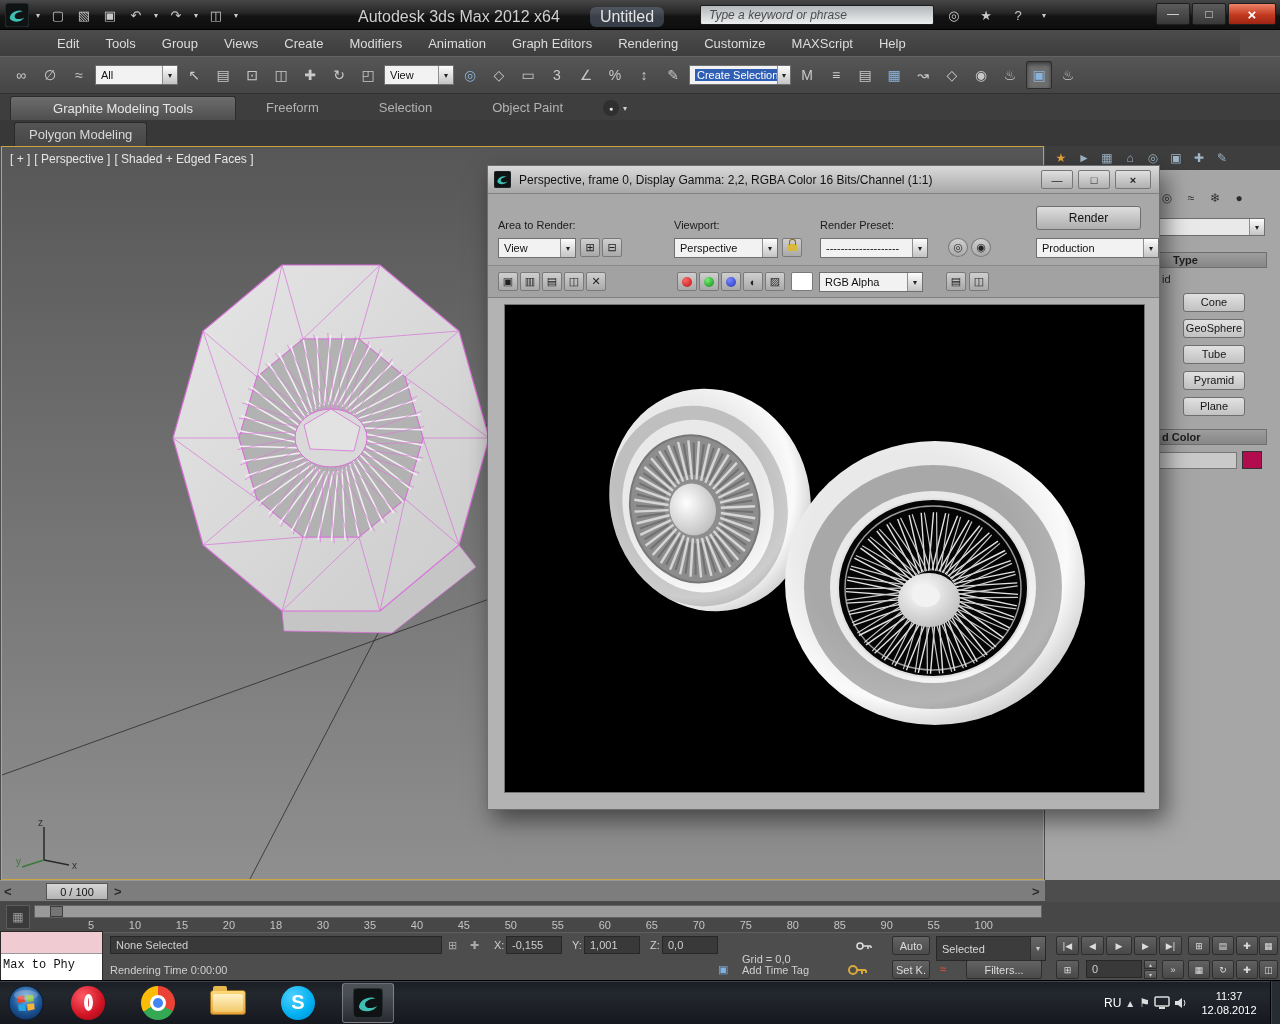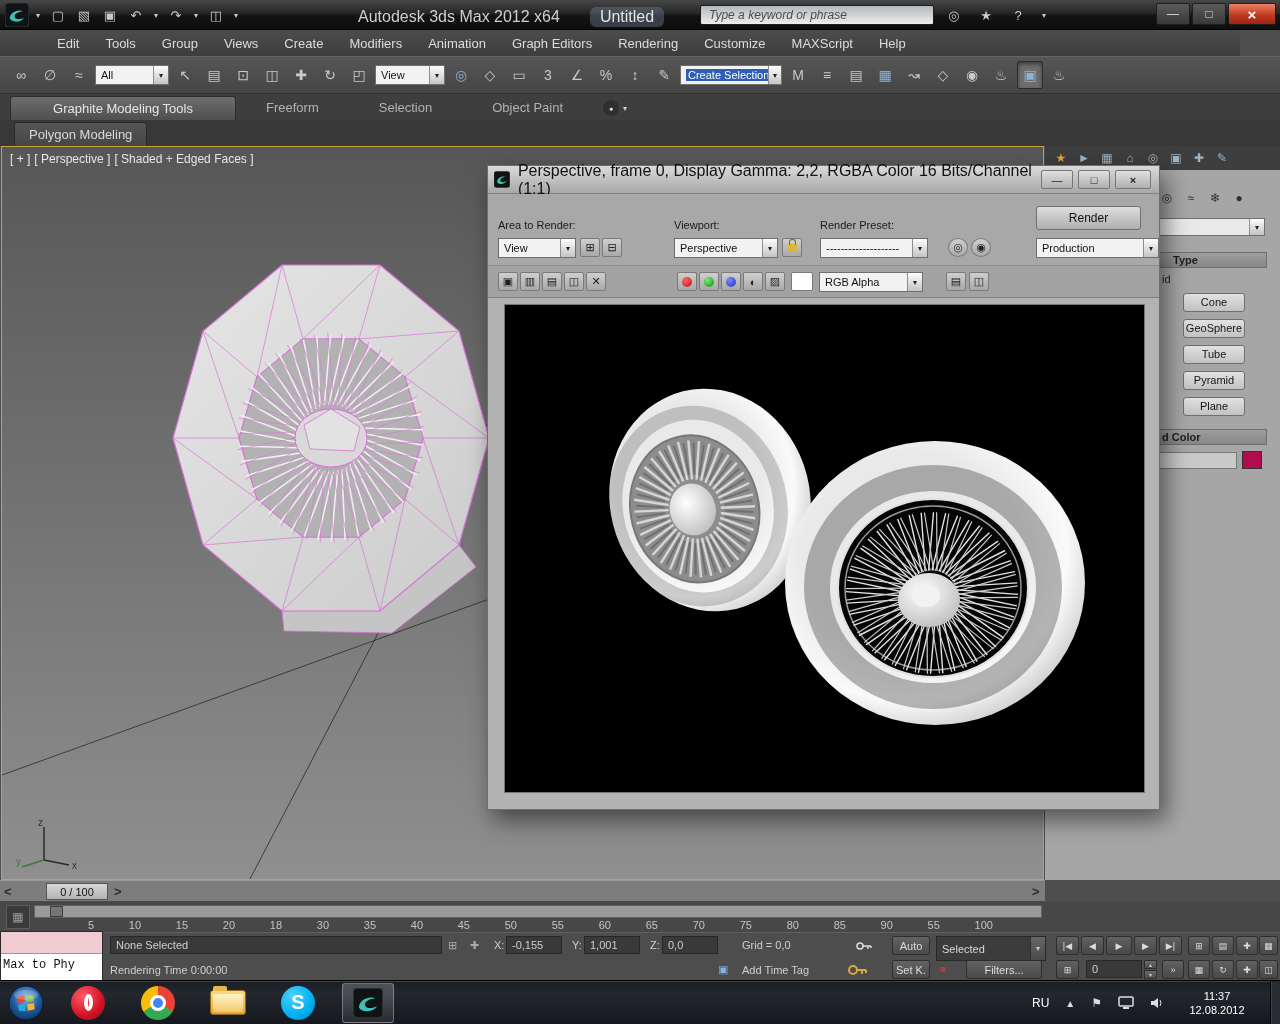--- a/index.html
+++ b/index.html
@@ -38,21 +38,21 @@
 .ribctl .dot{width:16px;height:16px;background:#2f2f2f;border-radius:50%;display:flex;align-items:center;justify-content:center;font-size:7px;color:#e8e8e8}
 .ribctl .car{font-size:8px}
 #polyrow{position:absolute;left:0;top:120px;width:1280px;height:26px;background:#383838;z-index:27}
 .polytab{position:absolute;left:14px;top:2px;height:24px;line-height:24px;padding:0 14px;background:linear-gradient(#555,#464646);border:1px solid #2a2a2a;border-bottom:none;border-radius:3px 3px 0 0;color:#d8d8d8;font-size:13px}
 
 #viewport{position:absolute;left:1px;top:146px;width:1043px;height:734px;border:1px solid #c9a53d;background:linear-gradient(#575757,#8f8f8f);overflow:hidden;z-index:1}
 .vplabel{position:absolute;left:8px;top:5px;display:flex;gap:4px;color:#e6e6e6;font-size:12px;z-index:3}
 
 #renderwin{position:absolute;left:487px;top:165px;width:673px;height:645px;background:#b3b3b3;border:1px solid #6e6e6e;box-shadow:6px 10px 22px rgba(0,0,0,.5);z-index:10}
 .rwtitle{position:absolute;left:0;top:0;width:100%;height:28px;background:linear-gradient(#dadada,#a8a8a8);border-bottom:1px solid #818181;display:flex;align-items:center;padding-left:6px;gap:8px}
-.rwtitle .txt{font-size:16px;color:#111}
+.rwtitle .txt{font-size:12px;color:#111}
 .rw-winbtn{width:32px;height:19px;background:linear-gradient(#e0e0e0,#b0b0b0);border:1px solid #777;border-radius:2px;display:flex;align-items:center;justify-content:center;color:#222;font-size:11px}
 .rwtb1{position:absolute;left:0;top:28px;width:100%;height:72px;background:#a8a8a8;border-bottom:1px solid #8a8a8a}
 .rwtb2{position:absolute;left:0;top:100px;width:100%;height:32px;background:#a2a2a2;border-bottom:1px solid #7f7f7f}
 .rwlabel{position:absolute;font-size:11px;color:#1a1a1a}
 .rwbtn{position:absolute;height:24px;background:linear-gradient(#dedede,#aeaeae);border:1px solid #6f6f6f;border-radius:3px;display:flex;align-items:center;justify-content:center;font-size:12px;color:#111}
 .sic{width:20px;height:19px;background:linear-gradient(#cfcfcf,#a9a9a9);border:1px solid #7a7a7a;display:flex;align-items:center;justify-content:center;font-size:11px;color:#222;position:absolute;border-radius:2px}
 .dotbtn i{width:10px;height:10px;border-radius:50%;display:block}
 .lockic i{width:9px;height:7px;background:#d8b93c;border-radius:1px;position:relative;display:block}
 .lockic i::before{content:"";position:absolute;left:1px;top:-5px;width:5px;height:5px;border:1.5px solid #8a6d1c;border-bottom:none;border-radius:3px 3px 0 0}
 .rwcanvas{position:absolute;left:16px;top:138px;width:641px;height:489px;background:#000;border:1px solid #747474}
@@ -95,21 +95,21 @@
 .slot{width:52px;height:40px;display:flex;align-items:center;justify-content:center;border-radius:3px}
 .slot.active{background:linear-gradient(rgba(255,255,255,.22),rgba(255,255,255,.08));border:1px solid rgba(255,255,255,.3)}
 .opera{width:34px;height:34px;border-radius:50%;background:radial-gradient(circle at 35% 30%,#ff5a66,#d11323 60%,#8e0d18);display:flex;align-items:center;justify-content:center}
 .opera i{width:9px;height:17px;border:4px solid #fff;border-radius:50%;display:block}
 .chrome{width:34px;height:34px;border-radius:50%;background:conic-gradient(#ea4335 0 120deg,#34a853 120deg 240deg,#fbbc05 240deg 360deg);position:relative}
 .chrome::after{content:"";position:absolute;inset:9px;border-radius:50%;background:#4285f4;border:3px solid #fff}
 .folder{width:36px;height:25px;background:linear-gradient(#ffd978,#e8a33b);border-radius:3px;position:relative;border:1px solid #8f6a1e}
 .folder::before{content:"";position:absolute;top:-5px;left:2px;width:14px;height:5px;background:#e8b84e;border-radius:2px 2px 0 0}
 .folder::after{content:"";position:absolute;inset:3px 2px 2px 2px;background:linear-gradient(#fff3c9,#f2c969);border-radius:2px}
 .skype{width:34px;height:34px;border-radius:50%;background:radial-gradient(circle at 35% 30%,#4fd0ff,#00aff0 60%,#0084c8);color:#fff;font-weight:bold;font-size:20px;display:flex;align-items:center;justify-content:center}
-.tray{position:absolute;right:0;top:0;height:44px;display:flex;align-items:center;gap:16px;padding-right:0}
+.tray{position:absolute;right:0;top:0;height:44px;display:flex;align-items:center;gap:4px;padding-right:0}
 .trtext{color:#fff;font-size:12px}
 .trglyph{color:#ddd;font-size:10px}
 .clock{color:#fff;font-size:11px;text-align:center;line-height:1.3;width:74px}
 .sliver{width:10px;height:44px;background:#272c33;border-left:1px solid #000;box-shadow:inset 1px 0 0 #3c444e}
 </style>
 </head>
 <body>
 
 <div id="screen">
 
@@ -162,21 +162,21 @@
       <div class="menu-item">Rendering</div>
       <div class="menu-item">Customize</div>
       <div class="menu-item">MAXScript</div>
       <div class="menu-item">Help</div>
     </div>
 
   <div id="maintoolbar">
     <span class="ti">∞</span>
     <span class="ti">∅</span>
     <span class="ti">≈</span>
-    <div class="dd" style="width:74px">
+    <div class="dd" style="width:83px">
       <span>All</span>
       <span class="arr">▾</span>
     </div>
     <span class="ti">↖</span>
     <span class="ti">▤</span>
     <span class="ti">⊡</span>
     <span class="ti">◫</span>
     <span class="ti">✚</span>
     <span class="ti">↻</span>
     <span class="ti">◰</span>
@@ -710,21 +710,21 @@
     </div>
     <div class="fld-dark" style="left:110px;top:3px;width:332px">None Selected</div>
     <span class="slabel" style="left:448px;top:6px;color:#aaa">⊞</span>
     <span class="slabel" style="left:470px;top:6px;color:#aaa">✚</span>
     <span class="slabel" style="left:494px;top:6px">X:</span>
     <div class="fld-dark" style="left:506px;top:3px;width:56px">-0,155</div>
     <span class="slabel" style="left:572px;top:6px">Y:</span>
     <div class="fld-dark" style="left:584px;top:3px;width:56px">1,001</div>
     <span class="slabel" style="left:650px;top:6px">Z:</span>
     <div class="fld-dark" style="left:662px;top:3px;width:56px">0,0</div>
-    <span class="slabel" style="left:742px;top:6px">Grid = 0,0</span>
+    <span class="slabel" style="left:742px;top:20px">Grid = 0,0</span>
     <svg style="position:absolute;left:856px;top:8px" width="18" height="10">
         <circle cx="4" cy="5" r="3" fill="none" stroke="#ddd" stroke-width="1.5"></circle>
         <path d="M7,5 L15,5 M12,5 L12,8 M15,5 L15,7" stroke="#ddd" stroke-width="1.5" fill="none"></path>
       </svg>
     <div class="btn-dark" style="left:892px;top:3px;width:38px">Auto</div>
     <div class="dd-dark" style="left:936px;top:3px;width:110px">
       <span>Selected</span>
       <span class="arr">▾</span>
     </div>
     <div class="pb" style="left:1056px;top:3px">|◀</div>

